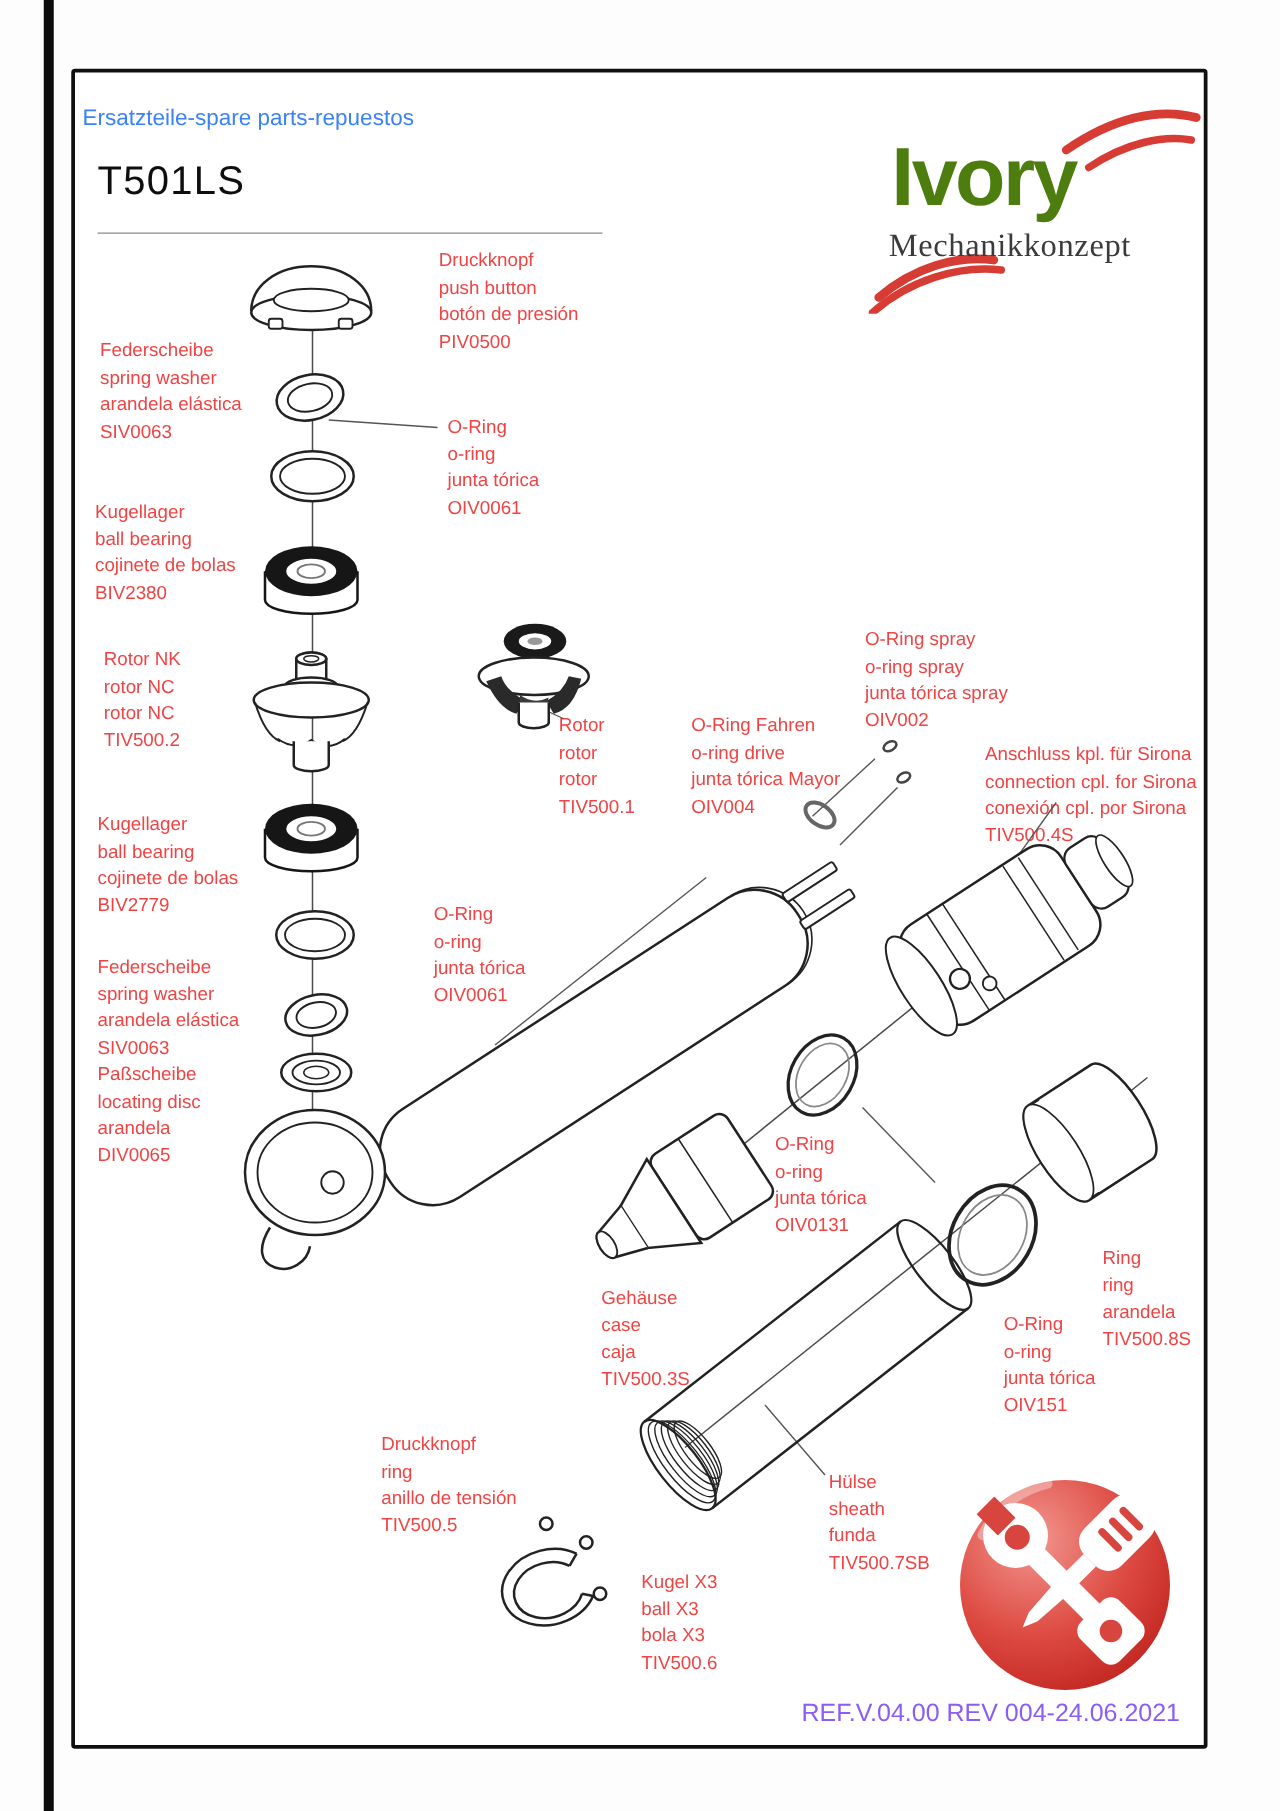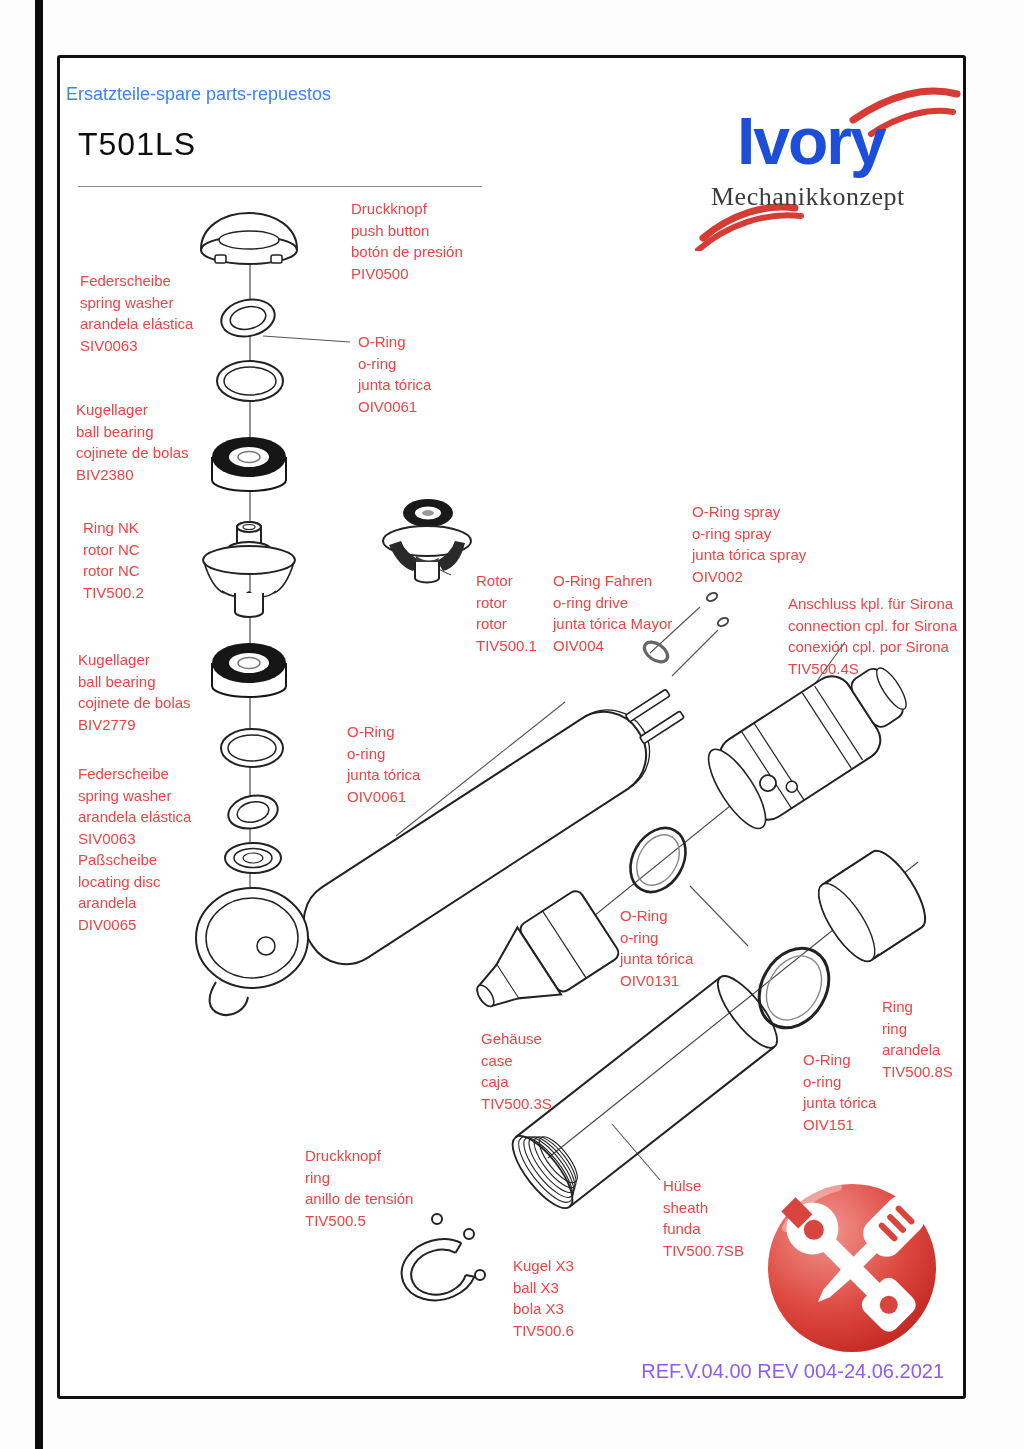--- a/index.html
+++ b/index.html
@@ -9,21 +9,21 @@
   }
   .left-bar{position:absolute;left:35px;top:0;width:8px;height:1449px;background:#0c0c0c;}
   .frame{position:absolute;left:57px;top:55px;width:903px;height:1338px;border:3px solid #101010;border-radius:3px;background:#fff;}
   .header-line{position:absolute;left:66px;top:84px;font-size:18px;color:#3b82f6;}
   .model-title{position:absolute;left:78px;top:126px;font-size:32px;letter-spacing:1px;color:#0e0e0e;}
   .title-rule{position:absolute;left:78px;top:186px;width:404px;border-top:1.5px solid #8a8a8a;}
   .footer-ref{position:absolute;right:80px;top:1360px;font-size:20px;color:#8b5cf6;}
   .part-label{position:absolute;font-size:15px;line-height:21.5px;color:#ef4444;white-space:nowrap;}
   
   .logo{position:absolute;left:695px;top:86px;width:268px;height:165px;}
-  .logo .brand{position:absolute;left:18px;top:22px;font-size:66px;font-weight:bold;letter-spacing:-2px;color:#1d4ed8;line-height:1;margin-left:24px;}
+  .logo .brand{position:absolute;left:18px;top:22px;font-size:66px;font-weight:bold;letter-spacing:-2px;color:#4d7c0f;line-height:1;}
   .logo .subtitle{position:absolute;left:16px;top:96px;font-size:26px;font-family:"Liberation Serif",serif;color:#3b3b3d;letter-spacing:.5px;text-align:center;}
   .logo svg{position:absolute;left:0;top:0;}
   .diagram{position:absolute;left:0;top:0;}
 </style>
 </head>
 <body>
 
 <div class="left-bar"></div>
 <div class="frame"></div>
 
@@ -60,32 +60,32 @@
     <div>junta tórica</div>
     <div>OIV0061</div>
   </div>
 <div class="part-label" style="left:76px;top:399px">
     <div>Kugellager</div>
     <div>ball bearing</div>
     <div>cojinete de bolas</div>
     <div>BIV2380</div>
   </div>
 <div class="part-label" style="left:83px;top:517px">
-    <div>Ring NK</div>
+    <div>Rotor NK</div>
     <div>rotor NC</div>
     <div>rotor NC</div>
     <div>TIV500.2</div>
   </div>
 <div class="part-label" style="left:692px;top:501px">
     <div>O-Ring spray</div>
     <div>o-ring spray</div>
     <div>junta tórica spray</div>
     <div>OIV002</div>
   </div>
-<div class="part-label" style="left:476px;top:570px">
+<div class="part-label" style="left:447px;top:570px">
     <div>Rotor</div>
     <div>rotor</div>
     <div>rotor</div>
     <div>TIV500.1</div>
   </div>
 <div class="part-label" style="left:553px;top:570px">
     <div>O-Ring Fahren</div>
     <div>o-ring drive</div>
     <div>junta tórica Mayor</div>
     <div>OIV004</div>

